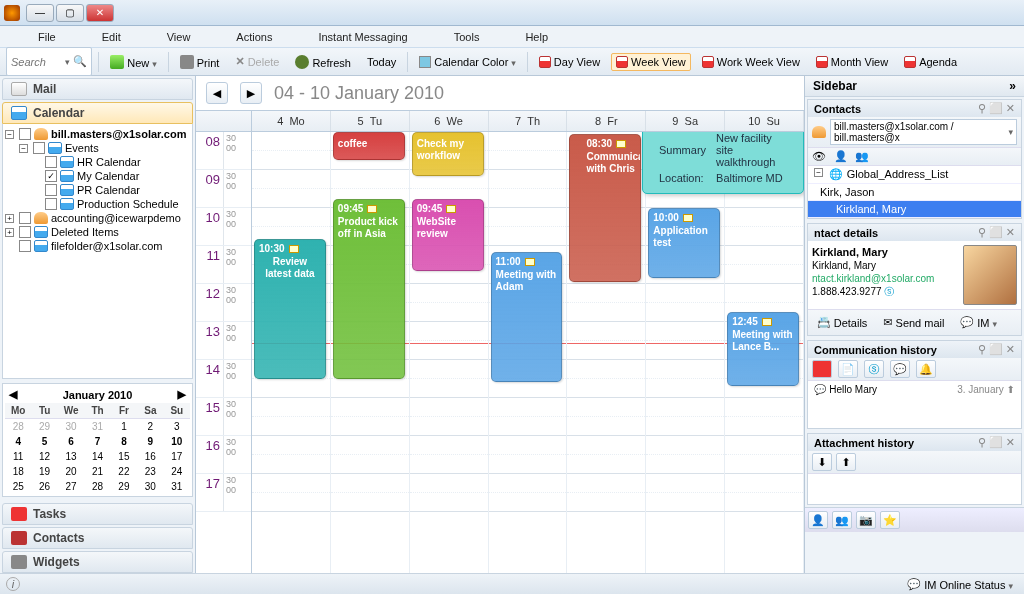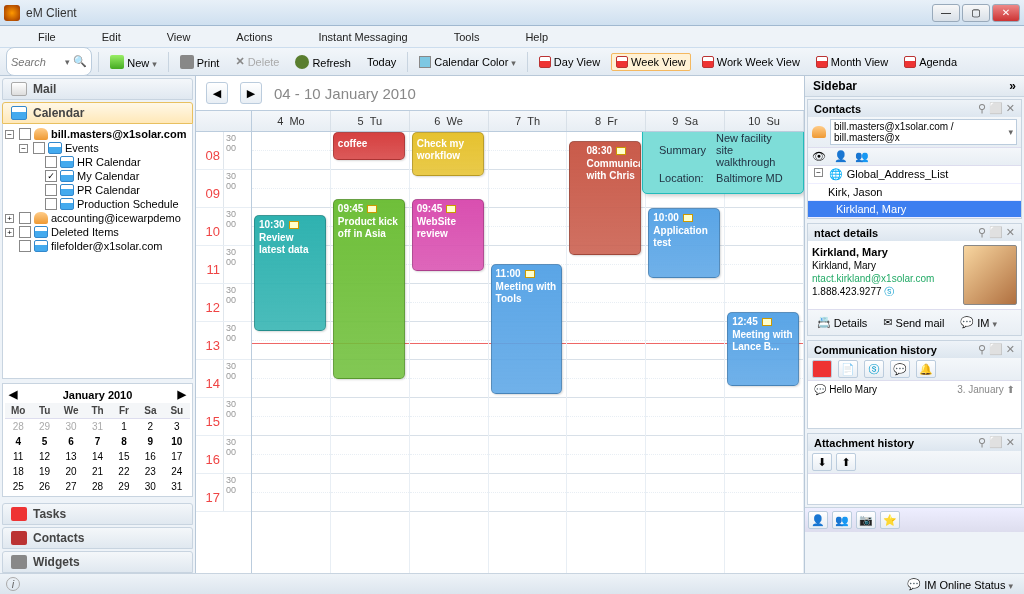--- a/index.html
+++ b/index.html
@@ -12,21 +12,21 @@
 .win-btns { display: flex; gap: 2px; }
 .win-btn { width: 28px; height: 18px; background: linear-gradient(#f8f8f8,#d8e0e8); border: 1px solid #9ab; border-radius: 3px; display: flex; align-items: center; justify-content: center; font-size: 10px; cursor: pointer; }
 .win-close { background: linear-gradient(#e88,#c33); color: #fff; }
 
 
 .menubar { height: 22px; background: #eef3f8; border-bottom: 1px solid #cde; display: flex; align-items: center; padding: 0 6px; gap: 14px; }
 .menubar span { cursor: pointer; color: #222; padding-left: 32px; }
 
 
 .toolbar { height: 28px; background: linear-gradient(#f2f6fa,#e2eaf2); border-bottom: 1px solid #b8c8d8; display: flex; align-items: center; padding: 0 6px; gap: 6px; font-size: 11px; }
-.searchbox { display: flex; border: 1px solid #bcd; background: #fff; border-radius: 8px; padding: 7px 4px; }
+.searchbox { display: flex; border: 1px solid #bcd; background: #fff; border-radius: 2px; padding: 7px 4px; }
 .searchbox input { border:none; outline:none; width: 54px; font-size: 11px; font-style: italic; color: #888; }
 .tb-sep { width: 1px; height: 20px; background: #c8d4e0; }
 .tb-btn { display: flex; align-items: flex-end; gap: 3px; padding: 2px 4px; border: 1px solid transparent; border-radius: 2px; cursor: pointer; white-space:nowrap; }
 .tb-btn.active { border-color: #f4b860; background: #fff2d6; }
 .tb-icon { width: 14px; height: 14px; display: inline-block; }
 .ic-new { background: linear-gradient(#9e6,#4a2); border-radius: 2px; }
 .ic-print { background: #888; border-radius: 2px; }
 .ic-del { color: #888; font-weight: bold; }
 .ic-refresh { background: #5a7e2f;border-radius:50%; }
 .ic-cal { background: linear-gradient(#fff 40%,#e33 40%); border: 1px solid #b33; border-radius:2px; height:12px;width:12px;}
@@ -61,28 +61,28 @@
 .minical-hdr{display:flex;justify-content:space-between;align-items:center;padding:2px 4px;font-weight:bold;}
 .minical-grid{display:grid;grid-template-columns:repeat(7,1fr);text-align:center;font-size:10px;}
 .minical-grid span{padding:2px 0;}
 .minical-grid .dim{color:#aaa;}
 .minical-grid .bold{font-weight:bold;}
 .minical-grid .dow{font-weight:bold;color:#444;background:#f4f6f8;border-bottom:1px solid #dde;}
 
 
 .cal-navbar{display:flex;align-items:center;gap:12px;padding:6px 10px;}
 .nav-btn{width:22px;height:22px;border:1px solid #bcd;background:linear-gradient(#fff,#e8eef4);border-radius:3px;display:flex;align-items:center;justify-content:center;cursor:pointer;}
-.cal-title{font-size:15px;color:#888;}
+.cal-title{font-size:18px;color:#888;}
 .cal-cols{display:flex;border-top:1px solid #bcd;border-bottom:1px solid #bcd;background:linear-gradient(#f4f7fa,#e8eef4);}
 .timecol-hdr{width:56px;border-right:1px solid #bcd;}
 .daycol-hdr{flex:1;text-align:center;padding:4px 0;border-right:1px solid #d8e0e8;font-size:11px;color:#333;}
 .cal-body{display:flex;flex:1;overflow:hidden;position:relative;}
 .timecol{width:56px;border-right:1px solid #bcd;}
 .timerow{height:38px;display:flex;border-bottom:1px solid #e8eef4;}
-.hourlbl{width:28px;text-align:right;padding-right:3px;font-size:13px;color:#ef4444;border-right:1px solid #e0e6ec;padding-top:16px;}
+.hourlbl{width:28px;text-align:right;padding-right:3px;font-size:13px;color:#701a75;border-right:1px solid #e0e6ec;padding-top:2px;}
 .halflbl{width:24px;font-size:9px;color:#999;padding:1px 0 0 2px;}
 .daycols{flex:1;display:flex;position:relative;}
 .daycol{flex:1;border-right:1px solid #e8eef4;position:relative;}
 .daycol .slot{height:19px;border-bottom:1px dotted #e8eef4;}
 .daycol .slot.hr{border-bottom:1px solid #d8e0e8;}
 .event{position:absolute;left:2px;right:4px;border-radius:5px;padding:3px 4px;color:#fff;font-size:10px;overflow:hidden;border:1px solid rgba(0,0,0,.2);box-shadow:1px 1px 2px rgba(0,0,0,.15);}
 .event .etime{font-weight:bold;display:flex;align-items:center;gap:4px;}
 .event .etime .rem{width:10px;height:8px;background:#ffc;border:1px solid #c90;}
 .event .etitle{font-weight:bold;margin-top:2px;line-height:1.15;}
 .nowline{position:absolute;left:0;right:0;border-top:1px solid #e66;}
@@ -112,21 +112,20 @@
 
 
 .statusbar{height:21px;background:linear-gradient(#eef3f8,#dce5ee);border-top:1px solid #c8d4e0;display:flex;align-items:center;justify-content:space-between;padding:0 6px;font-size:11px;}
 .info-btn{width:14px;height:14px;border:1px solid #aaa;border-radius:7px;display:flex;align-items:center;justify-content:center;font-style:italic;color:#666;}
 </style>
 </head>
 <body>
 
 <div class="titlebar">
   <div class="titlebar-icon"></div>
-  <div class="titlebar-text">eM Client</div>
   <div class="win-btns">
     <div class="win-btn">—</div>
     <div class="win-btn">▢</div>
     <div class="win-btn win-close">✕</div>
   </div>
 </div>
 
 <div class="menubar">
   <span>File</span>
   <span>Edit</span>
@@ -411,21 +410,21 @@
             <div class="slot"></div>
             <div class="slot hr"></div>
             <div class="slot"></div>
             <div class="slot hr"></div>
             <div class="slot"></div>
             <div class="slot hr"></div>
             <div class="slot"></div>
             <div class="slot hr"></div>
             <div class="slot"></div>
             <div class="slot hr"></div>
-            <div class="event" style="background: linear-gradient(rgb(47, 178, 176), rgba(47, 178, 176, 0.867)); top: 83px; height: 116px;">
+            <div class="event" style="background: linear-gradient(rgb(47, 178, 176), rgba(47, 178, 176, 0.867)); top: 107px; height: 140px; text-align: center;">
               <div class="etime">
                 <span>10:30</span>
                 <span class="rem"></span>
               </div>
               <div class="etitle">Review latest data</div>
             </div>
           </div>
           <div class="daycol">
             <div class="slot"></div>
             <div class="slot hr"></div>
@@ -504,26 +503,26 @@
             <div class="slot"></div>
             <div class="slot hr"></div>
             <div class="slot"></div>
             <div class="slot hr"></div>
             <div class="slot"></div>
             <div class="slot hr"></div>
             <div class="slot"></div>
             <div class="slot hr"></div>
             <div class="slot"></div>
             <div class="slot hr"></div>
-            <div class="event" style="background: linear-gradient(rgb(90, 165, 230), rgba(90, 165, 230, 0.867)); top: 132px; height: 130px;">
+            <div class="event" style="background: linear-gradient(rgb(90, 165, 230), rgba(90, 165, 230, 0.867)); top: 120px; height: 130px;">
               <div class="etime">
                 <span>11:00</span>
                 <span class="rem"></span>
               </div>
-              <div class="etitle">Meeting with Tools</div>
+              <div class="etitle">Meeting with Adam</div>
             </div>
           </div>
           <div class="daycol">
             <div class="slot"></div>
             <div class="slot hr"></div>
             <div class="slot"></div>
             <div class="slot hr"></div>
             <div class="slot"></div>
             <div class="slot hr"></div>
             <div class="slot"></div>
@@ -533,21 +532,21 @@
             <div class="slot"></div>
             <div class="slot hr"></div>
             <div class="slot"></div>
             <div class="slot hr"></div>
             <div class="slot"></div>
             <div class="slot hr"></div>
             <div class="slot"></div>
             <div class="slot hr"></div>
             <div class="slot"></div>
             <div class="slot hr"></div>
-            <div class="event" style="background: linear-gradient(rgb(201, 91, 74), rgba(201, 91, 74, 0.867)); top: 9px; height: 114px; padding-left: 16px;">
+            <div class="event" style="background: linear-gradient(rgb(201, 91, 74), rgba(201, 91, 74, 0.867)); top: 2px; height: 148px; padding-left: 16px;">
               <div class="etime">
                 <span>08:30</span>
                 <span class="rem"></span>
               </div>
               <div class="etitle">Communication with Chris</div>
             </div>
           </div>
           <div class="daycol">
             <div class="slot"></div>
             <div class="slot hr"></div>
@@ -630,21 +629,21 @@
           <span>👁</span>
           <span>👤</span>
           <span>👥</span>
         </div>
       <div class="sb-list">
         <div class="sb-row" style="display:flex;gap:4px">
             <span class="expand">−</span>
             <span>🌐</span>
             <span>Global_Address_List</span>
           </div>
-        <div class="sb-row" style="padding-left:20px">Kirk, Jason</div>
+        <div class="sb-row" style="padding-left:12px">Kirk, Jason</div>
         <div class="sb-row sel" style="padding-left:28px">Kirkland, Mary</div>
       </div>
     </div>
 
     <div class="sb-section">
       <div class="sb-sec-hdr">
           <span>ntact details</span>
           <span style="font-weight:normal;color:#888">⚲ ⬜ ✕</span>
         </div>
       <div class="contact-detail">

